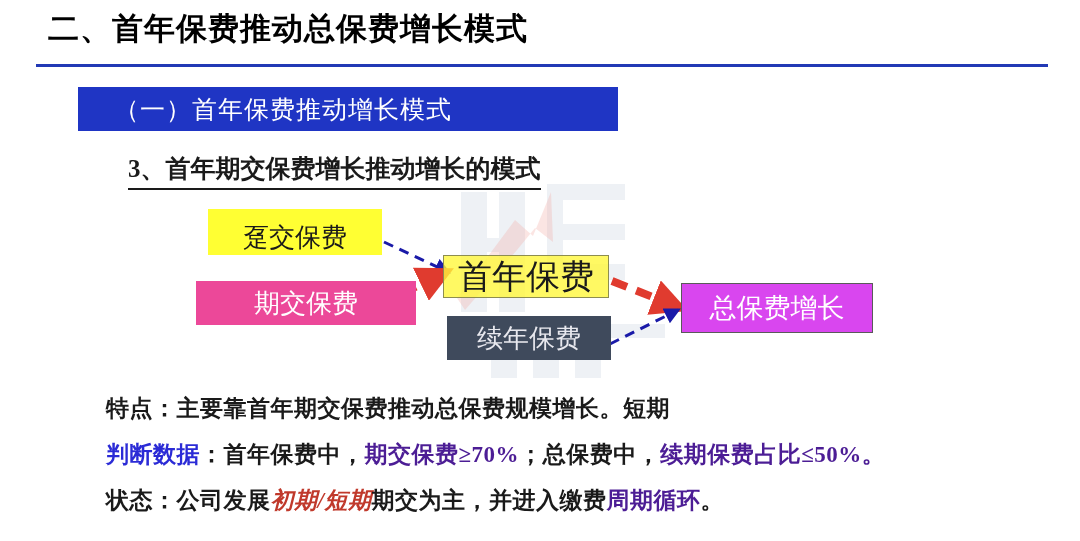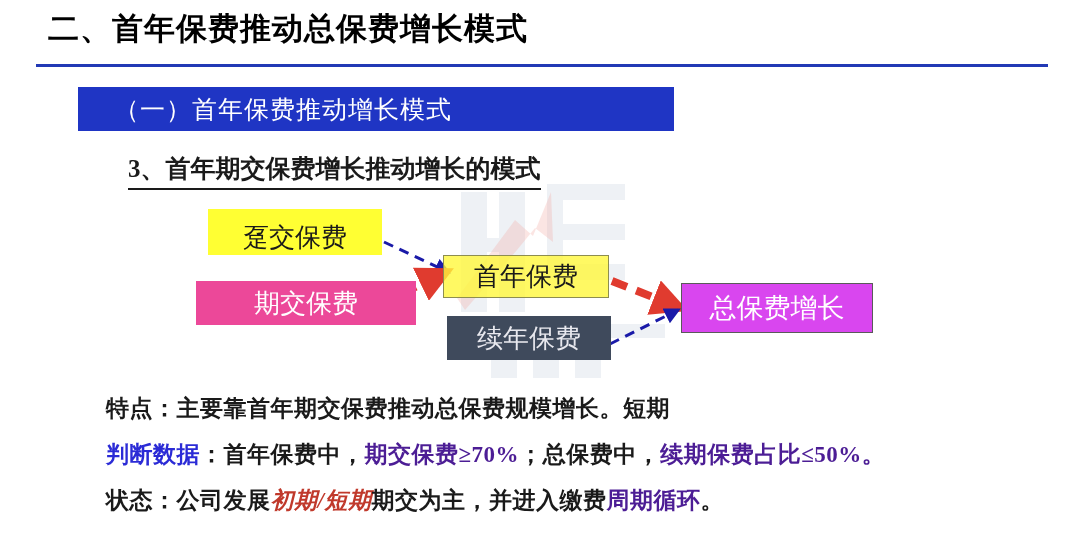--- a/index.html
+++ b/index.html
@@ -47,21 +47,21 @@
     height: 3px;
     background: #2239b5;
     z-index: 3;
   }
 
   
   .section-bar {
     position: absolute;
     left: 78px;
     top: 87px;
-    width: 596px;
+    width: 540px;
     height: 44px;
     background: #1f35c4;
     z-index: 3;
     display: flex;
     align-items: center;
   }
   .section-bar-label {
     color: #ffffff;
     font-size: 25px;
     font-weight: normal;
@@ -115,21 +115,21 @@
     left: 196px;  top: 281px;  width: 220px; height: 44px;
     background: #ec4899;
     color: #ffffff;
     font-size: 26px;
   }
   .node-yellow-mid {
     left: 443px;  top: 255px;  width: 166px; height: 43px;
     background: rgba(255,247,60,0.80);
     border: 1px solid #8d8d50;
     color: #1a1a1a;
-    font-size: 26px;
+    font-size: 34px;
     box-sizing: border-box;
     text-align: right;
   }
   .node-dark-mid {
     left: 447px;  top: 316px;  width: 164px; height: 44px;
     background: #3f4a5c;
     color: #e8e8ee;
     font-size: 26px;
   }
   .node-blue-right {

